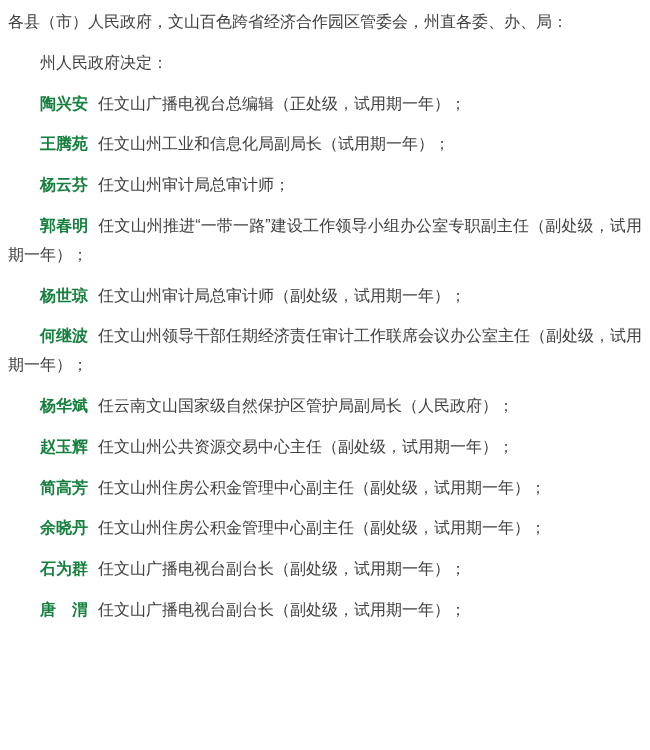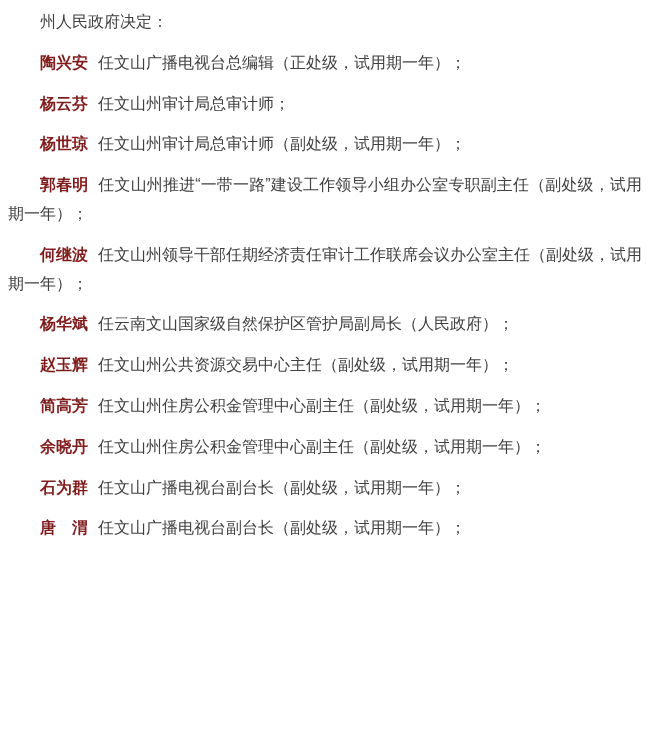--- a/index.html
+++ b/index.html
@@ -23,49 +23,53 @@
     margin: 0 0 12px 0;
     text-align: justify;
     text-justify: inter-ideograph;
     word-break: break-all;
   }
   .para-indent {
     text-indent: 2em;
   }
   .appointee-name {
     font-weight: bold;
-    color: #7f1d1d;
+    color: #15803d;
     margin-right: 0.62em;
     white-space: pre;
   }
 </style>
 </head>
 <body>
 
 <div class="doc-page">
+  <p>各县（市）人民政府，文山百色跨省经济合作园区管委会，州直各委、办、局：</p>
 
   <p class="para-indent">州人民政府决定：</p>
 
   <div id="appointment-list">
   <p class="para-indent">
     <span class="appointee-name">陶兴安</span><span>任文山广播电视台总编辑（正处级，试用期一年）；</span>
   </p>
 
+  <p class="para-indent">
+    <span class="appointee-name">王腾苑</span><span>任文山州工业和信息化局副局长（试用期一年）；</span>
+  </p>
 
 
   <p class="para-indent">
     <span class="appointee-name">杨云芬</span><span>任文山州审计局总审计师；</span>
   </p>
 
   <p class="para-indent">
-    <span class="appointee-name">杨世琼</span><span>任文山州审计局总审计师（副处级，试用期一年）；</span>
+    <span class="appointee-name">郭春明</span><span>任文山州推进“一带一路”建设工作领导小组办公室专职副主任（副处级，试用期一年）；</span>
   </p>
 
   <p class="para-indent">
-    <span class="appointee-name">郭春明</span><span>任文山州推进“一带一路”建设工作领导小组办公室专职副主任（副处级，试用期一年）；</span>
+    <span class="appointee-name">杨世琼</span><span>任文山州审计局总审计师（副处级，试用期一年）；</span>
   </p>
 
   <p class="para-indent">
     <span class="appointee-name">何继波</span><span>任文山州领导干部任期经济责任审计工作联席会议办公室主任（副处级，试用期一年）；</span>
   </p>
 
   <p class="para-indent">
     <span class="appointee-name">杨华斌</span><span>任云南文山国家级自然保护区管护局副局长（人民政府）；</span>
   </p>
 

